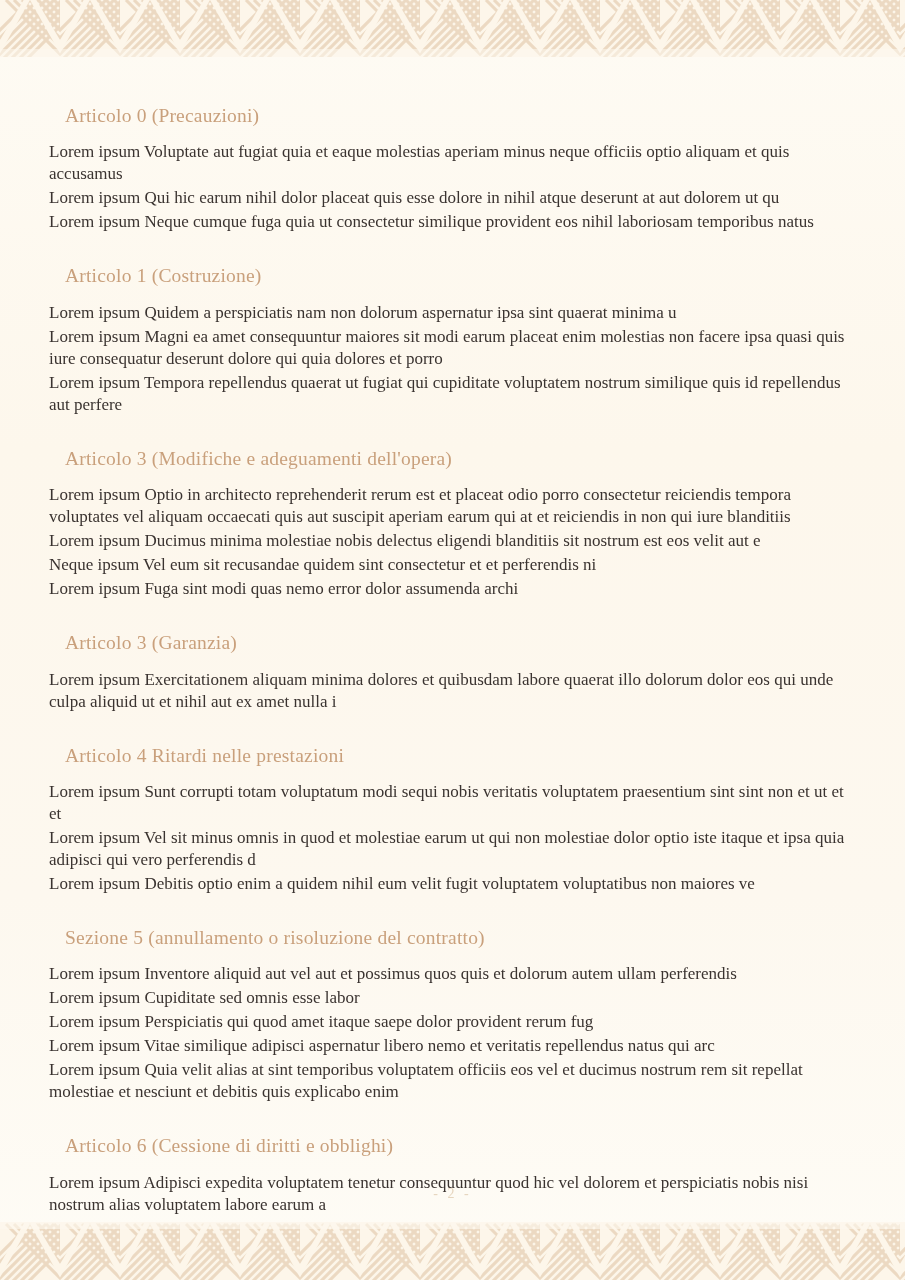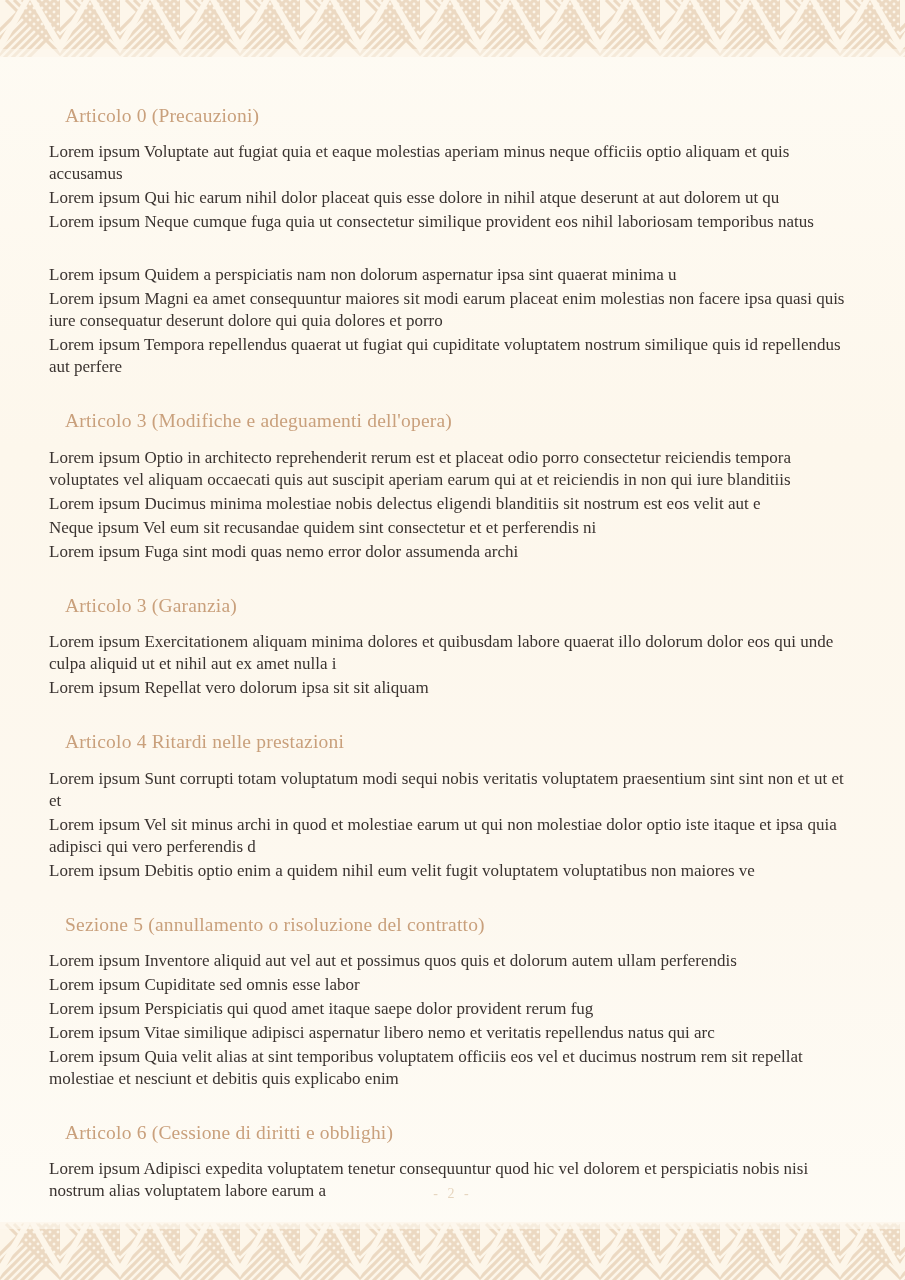--- a/index.html
+++ b/index.html
@@ -126,43 +126,43 @@
   <div class="content">
 
     <div class="section">
       <h2 class="heading">Articolo 0 (Precauzioni)</h2>
       <p class="para">Lorem ipsum Voluptate aut fugiat quia et eaque molestias aperiam minus neque officiis optio aliquam et quis accusamus</p>
       <p class="para">Lorem ipsum Qui hic earum nihil dolor placeat quis esse dolore in nihil atque deserunt at aut dolorem ut qu</p>
       <p class="para">Lorem ipsum Neque cumque fuga quia ut consectetur similique provident eos nihil laboriosam temporibus natus</p>
     </div>
 
     <div class="section">
+      <h2 class="heading">Articolo 1 (Costruzione)</h2>
       <p class="para">Lorem ipsum Quidem a perspiciatis nam non dolorum aspernatur ipsa sint quaerat minima u</p>
       <p class="para">Lorem ipsum Magni ea amet consequuntur maiores sit modi earum placeat enim molestias non facere ipsa quasi quis iure consequatur deserunt dolore qui quia dolores et porro</p>
       <p class="para">Lorem ipsum Tempora repellendus quaerat ut fugiat qui cupiditate voluptatem nostrum similique quis id repellendus aut perfere</p>
     </div>
 
     <div class="section">
       <h2 class="heading">Articolo 3 (Modifiche e adeguamenti dell'opera)</h2>
       <p class="para">Lorem ipsum Optio in architecto reprehenderit rerum est et placeat odio porro consectetur reiciendis tempora voluptates vel aliquam occaecati quis aut suscipit aperiam earum qui at et reiciendis in non qui iure blanditiis</p>
       <p class="para">Lorem ipsum Ducimus minima molestiae nobis delectus eligendi blanditiis sit nostrum est eos velit aut e</p>
       <p class="para">Neque ipsum Vel eum sit recusandae quidem sint consectetur et et perferendis ni</p>
       <p class="para">Lorem ipsum Fuga sint modi quas nemo error dolor assumenda archi</p>
     </div>
 
     <div class="section">
       <h2 class="heading">Articolo 3 (Garanzia)</h2>
       <p class="para">Lorem ipsum Exercitationem aliquam minima dolores et quibusdam labore quaerat illo dolorum dolor eos qui unde culpa aliquid ut et nihil aut ex amet nulla i</p>
-      <p class="para">Lorem ipsum Repellat vero dolorum ipsa sit sit aliquam</p>
     </div>
 
     <div class="section">
       <h2 class="heading">Articolo 4 Ritardi nelle prestazioni</h2>
       <p class="para">Lorem ipsum Sunt corrupti totam voluptatum modi sequi nobis veritatis voluptatem praesentium sint sint non et ut et et</p>
-      <p class="para">Lorem ipsum Vel sit minus archi in quod et molestiae earum ut qui non molestiae dolor optio iste itaque et ipsa quia adipisci qui vero perferendis d</p>
+      <p class="para">Lorem ipsum Vel sit minus omnis in quod et molestiae earum ut qui non molestiae dolor optio iste itaque et ipsa quia adipisci qui vero perferendis d</p>
       <p class="para">Lorem ipsum Debitis optio enim a quidem nihil eum velit fugit voluptatem voluptatibus non maiores ve</p>
     </div>
 
     <div class="section">
       <h2 class="heading">Sezione 5 (annullamento o risoluzione del contratto)</h2>
       <p class="para">Lorem ipsum Inventore aliquid aut vel aut et possimus quos quis et dolorum autem ullam perferendis</p>
       <p class="para">Lorem ipsum Cupiditate sed omnis esse labor</p>
       <p class="para">Lorem ipsum Perspiciatis qui quod amet itaque saepe dolor provident rerum fug</p>
       <p class="para">Lorem ipsum Vitae similique adipisci aspernatur libero nemo et veritatis repellendus natus qui arc</p>
       <p class="para">Lorem ipsum Quia velit alias at sint temporibus voluptatem officiis eos vel et ducimus nostrum rem sit repellat molestiae et nesciunt et debitis quis explicabo enim</p>

